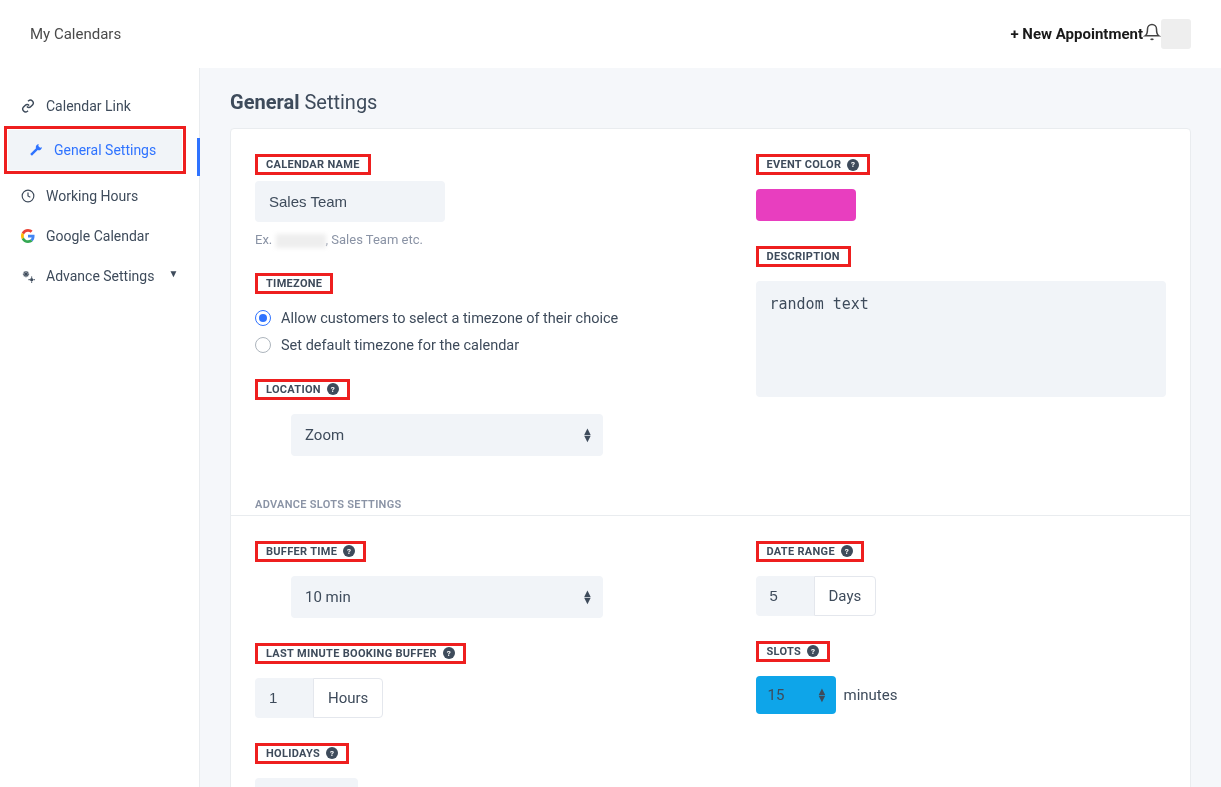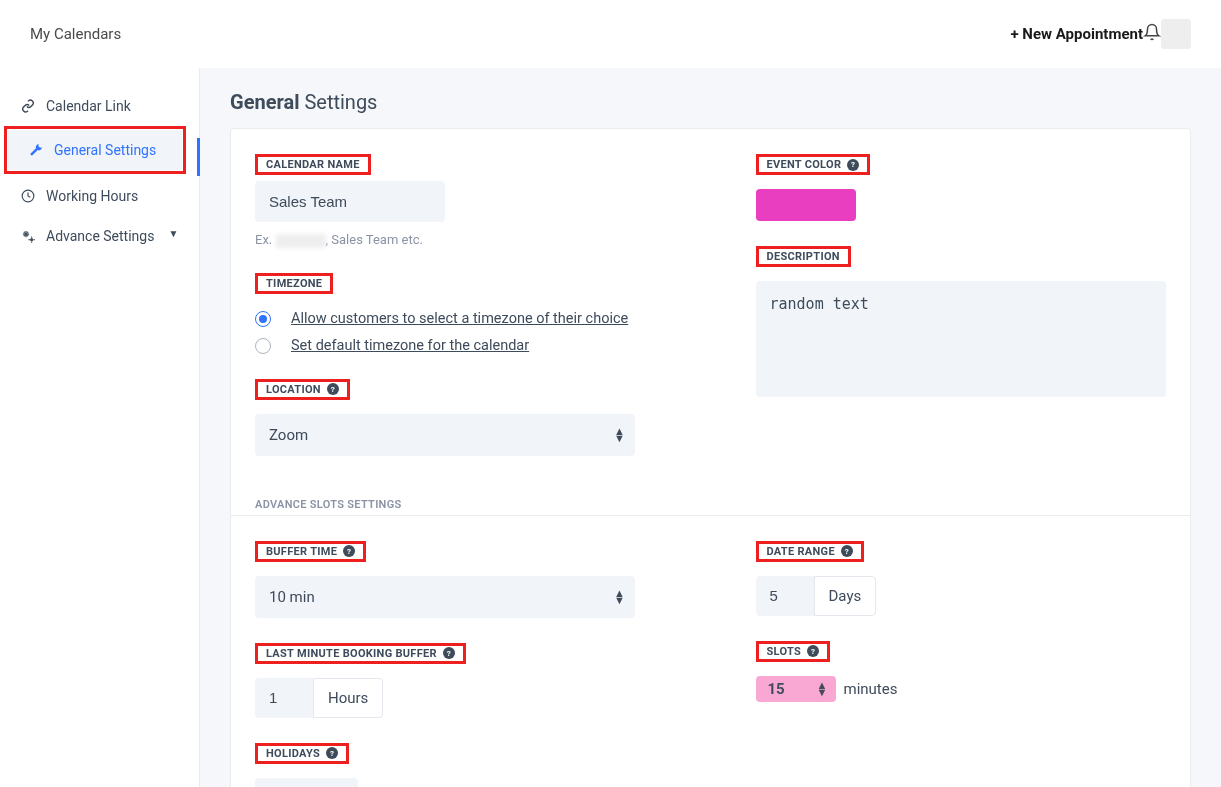--- a/index.html
+++ b/index.html
@@ -21,37 +21,37 @@
   .page-title .bold { font-weight: 700; }
   .card { background: #fff; border: 1px solid #e9ecef; border-radius: 4px; }
   .card-body { padding: 24px; }
   .two-col { display: flex; gap: 90px; }
   .col { flex: 1; min-width: 0; }
   .label { font-size: 11px; font-weight: 700; color: #3e4b5b; text-transform: uppercase; letter-spacing: 0.3px; display:flex; align-items:center; gap:6px;}
   .label.hl { border: 3px solid #ee1f1f; padding: 1px 8px; display: inline-flex; margin-bottom: 6px; }
   .field-text { background: #f1f4f8; border: none; border-radius: 4px; padding: 12px 14px; font-size: 15px; color: #3e4b5b; width: 190px; }
   .hint { font-size: 13px; color: #8a93a5; margin-top: 10px; }
   .blur-box { display:inline-block; width:50px; height:14px; background:#eee; filter: blur(2px); vertical-align:middle;}
-  .radio-row { display: flex; align-items: flex-end; gap: 20px; font-size: 14.5px; color: #3e4b5b; margin: 10px 0; text-decoration: underline; }
+  .radio-row { display: flex; align-items: flex-start; gap: 10px; font-size: 14.5px; color: #3e4b5b; margin: 10px 0; }
   .radio { width:16px; height:16px; border-radius:50%; border:1px solid #adb5bd; display:inline-flex; align-items:center; justify-content:center;}
   .radio.checked { border-color:#2f73ff;}
   .radio.checked .dot { width:8px; height:8px; border-radius:50%; background:#2f73ff; }
-  .select-wrap { position: relative; width: 380px; }
+  .select-wrap { position: relative; width: 312px; margin-left: 36px; }
   .select { background: #f1f4f8; border: none; border-radius: 4px; padding: 12px 14px; font-size: 15px; color: #3e4b5b; width: 100%; }
   .select-arrows { position:absolute; right:10px; top:50%; transform:translateY(-50%); font-size:11px; color:#3e4b5b; line-height:7px; text-align:center; }
   .color-swatch { width: 100px; height: 32px; background: #e83ebf; border-radius: 4px; }
   .textarea { background: #f1f4f8; border: none; border-radius: 4px; padding: 14px; font-size: 15px; color: #3e4b5b; width: 100%; height: 116px; resize: none; }
   .section-divider { border-top: 1px solid #e9ecef; }
   .section-header-row { font-size: 11px; font-weight: 600; color: #8a93a5; letter-spacing: 0.3px; padding: 18px 24px 4px 24px; }
   .input-group { display: flex; }
   .input-small { background: #f1f4f8; border:none; border-radius: 4px 0 0 4px; padding: 10px 14px; font-size: 15px; width: 58px; color:#3e4b5b;}
   .input-addon { border: 1px solid #e4e7ed; border-radius: 0 4px 4px 0; padding: 10px 14px; font-size: 15px; color: #3e4b5b; background:#fff;}
   .inline-text { font-size: 15px; color:#3e4b5b; margin-left: 8px;}
   .select-small-wrap { position:relative; width:80px; display:inline-block;}
-  .select-small { background:#f9a8d4; border:none; border-radius:4px; padding:4px 12px; font-size:15px; width:100%; color:#3e4b5b;font-weight:bold;}
+  .select-small { background:#0ea5e9; border:none; border-radius:4px; padding:10px 12px; font-size:15px; width:100%; color:#3e4b5b;}
   .holiday-chip { background:#f1f4f8; border-radius:4px; padding: 8px 14px; font-size:13px; color:#3e4b5b; display:inline-block; margin-bottom:8px;}
   .mt-24 { margin-top: 24px; }
   .mt-8 { margin-top: 8px; }
   .help-icon { width:12px; height:12px; border-radius:50%; background:#3e4b5b; color:#fff; font-size:8px; display:inline-flex; align-items:center; justify-content:center; font-weight:700;}
   .highlight-wrap { border: 3px solid #ee1f1f; display: inline-block; padding: 1px; margin-bottom: 2px;}
   .google-icon { width:14px; height:14px;}
 </style>
 </head>
 <body>
 
@@ -98,20 +98,31 @@
       <span class="icon">
           <svg width="14" height="14" viewBox="0 0 24 24" fill="none" stroke="currentColor" stroke-width="2">
             <circle cx="12" cy="12" r="10"></circle>
             <path d="M12 6v6l4 2"></path>
           </svg>
         </span>
       <span>Working Hours</span>
     </div>
     <div class="side-item">
       <span class="icon">
+        <svg class="google-icon" viewBox="0 0 48 48">
+            <path fill="#EA4335" d="M24 9.5c3.5 0 6.6 1.2 9 3.5l6.7-6.7C35.8 2.5 30.3 0 24 0 14.6 0 6.5 5.4 2.6 13.2l7.8 6C12.3 13.2 17.6 9.5 24 9.5z"></path>
+            <path fill="#4285F4" d="M46.5 24.5c0-1.6-.1-3.1-.4-4.5H24v9h12.7c-.6 3-2.3 5.5-4.8 7.2l7.5 5.8c4.4-4 6.9-10 6.9-17.5z"></path>
+            <path fill="#FBBC05" d="M10.4 28.8c-.5-1.5-.8-3.1-.8-4.8s.3-3.3.8-4.8l-7.8-6C1 16.8 0 20.3 0 24s1 7.2 2.6 10.8l7.8-6z"></path>
+            <path fill="#34A853" d="M24 48c6.5 0 11.9-2.1 15.9-5.8l-7.5-5.8c-2.1 1.4-4.8 2.3-8.4 2.3-6.4 0-11.7-3.7-13.6-9.7l-7.8 6C6.5 42.6 14.6 48 24 48z"></path>
+          </svg>
+      </span>
+      <span>Google Calendar</span>
+    </div>
+    <div class="side-item">
+      <span class="icon">
           <svg width="15" height="15" viewBox="0 0 24 24" fill="currentColor">
             <circle cx="8" cy="8" r="3"></circle>
             <path d="M8 3v2M8 11v2M3 8h2M11 8h2M4.5 4.5l1.4 1.4M10.1 10.1l1.4 1.4M4.5 11.5l1.4-1.4M10.1 5.9l1.4-1.4" stroke="currentColor" stroke-width="2"></path>
             <circle cx="17" cy="17" r="2.5"></circle>
             <path d="M17 12v2M17 20v2M12 17h2M20 17h2" stroke="currentColor" stroke-width="1.8"></path>
           </svg>
         </span>
       <span>Advance Settings</span>
       <span style="margin-left:4px; font-size:10px;">▼</span>
     </div>

